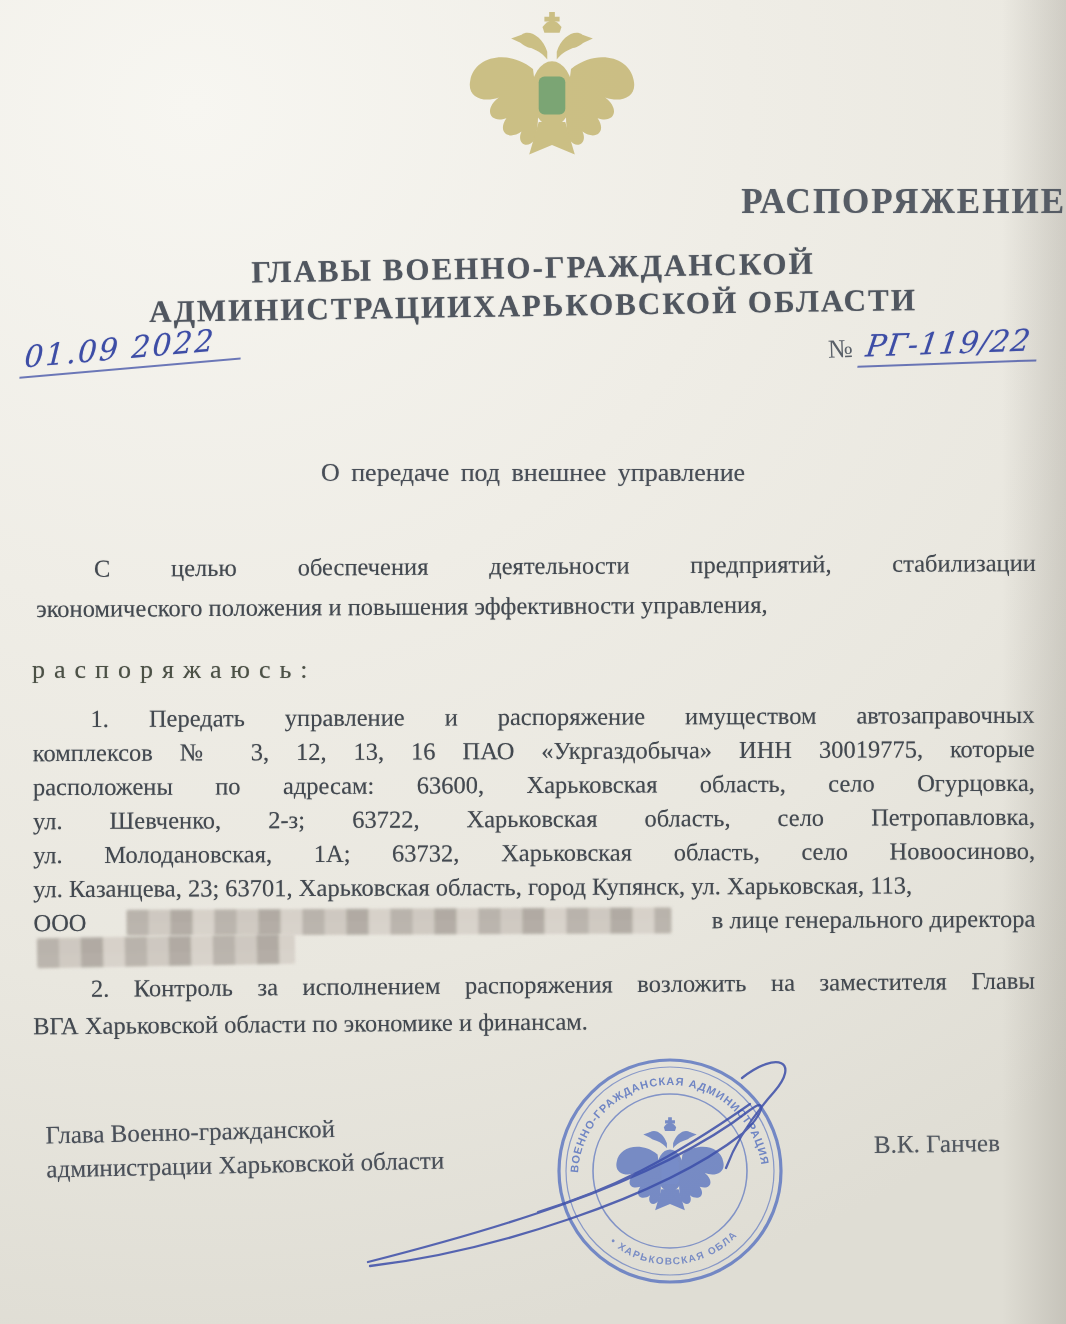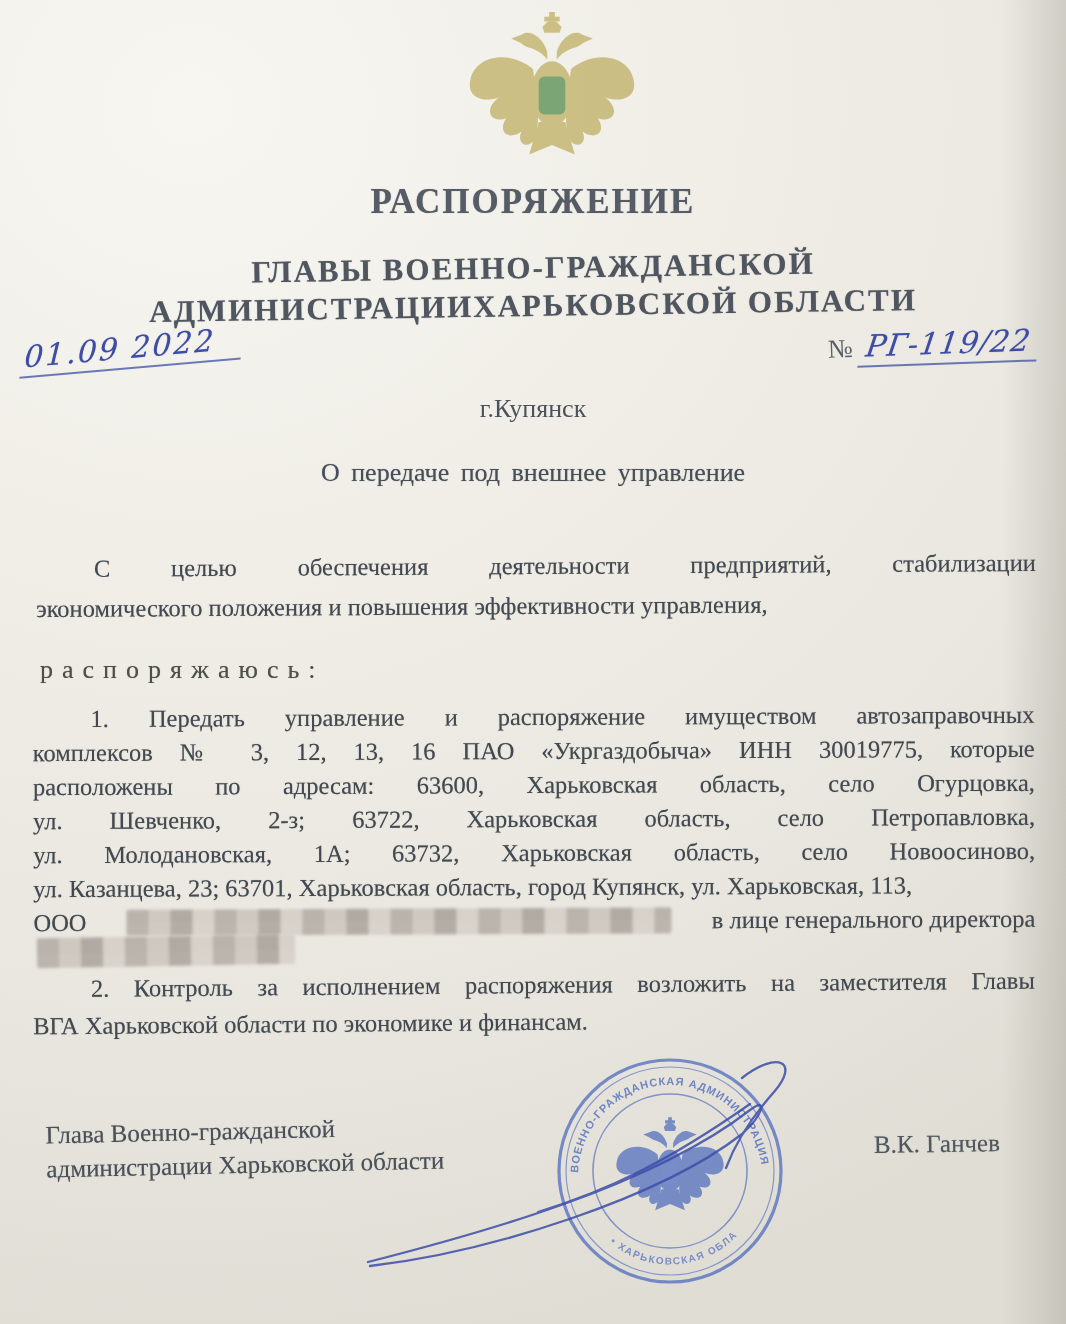--- a/index.html
+++ b/index.html
@@ -6,40 +6,40 @@
   .page{
     position:relative;width:1066px;height:1324px;overflow:hidden;
     font-family:"Liberation Serif","DejaVu Serif",serif;
     background:
       linear-gradient(90deg, rgba(0,0,0,0) 94%, rgba(110,105,95,.22) 100%),
       radial-gradient(130% 95% at 18% 8%, #f7f6f1 0%, #efede6 40%, #e9e7df 70%, #dfddd4 100%);
     color:#454b54;
   }
   .center{position:absolute;left:0;width:100%;text-align:center;}
   .doc-title{top:182px;font-size:35px;font-weight:bold;letter-spacing:2px;color:#565c65;
-    text-shadow:0 0 1px rgba(86,92,101,.55);}
+    text-shadow:0 0 1px rgba(86,92,101,.55);text-align:right;}
   .org{font-size:31px;font-weight:bold;letter-spacing:2px;color:#50565f;
     text-shadow:0 0 1px rgba(80,86,95,.5);transform:rotate(-0.9deg);}
   .org1{top:250px;} .org2{top:288px;}
   .hand{font-style:italic;color:#3d4da6;font-family:"DejaVu Serif","Liberation Serif",serif;
     text-shadow:0 0 1px rgba(61,77,166,.4);}
   .date-block{position:absolute;left:20px;top:330px;font-size:30px;transform:rotate(-5deg);}
   .date-block .hand{display:inline-block;padding:0 26px 2px 4px;border-bottom:2px solid rgba(61,77,166,.75);
     transform:skewX(-8deg);letter-spacing:2px;}
   .num-block{position:absolute;left:828px;top:326px;font-size:28px;white-space:nowrap;transform:rotate(-2deg);}
   .num-sign{color:#5a6068;font-size:26px;}
   .num-block .hand{display:inline-block;padding:0 8px 2px 6px;border-bottom:2px solid rgba(61,77,166,.75);
     transform:skewX(-10deg);letter-spacing:1px;font-size:30px;}
   .place{top:394px;font-size:26px;color:#4c525b;}
   .subject{top:458px;font-size:26px;font-weight:normal;word-spacing:5px;color:#484e57;
     text-shadow:0 0 1px rgba(72,78,87,.55);}
   .body-text{position:absolute;font-size:24.5px;color:#434950;line-height:40px;
     text-shadow:0 0 .8px rgba(67,73,80,.5);}
   .intro{left:36px;top:546px;width:1000px;transform:rotate(-0.35deg);}
-  .decree{left:40px;top:650px;font-size:26px;letter-spacing:9px;color:#4c5145;}
+  .decree{left:32px;top:650px;font-size:26px;letter-spacing:9px;color:#4c5145;}
   .item1{left:33px;top:700px;width:1002px;line-height:34px;transform:rotate(-0.25deg);}
   .item2{left:33px;top:966px;width:1002px;line-height:37px;transform:rotate(-0.5deg);}
   .line{display:block;}
   .just{text-align:justify;text-align-last:justify;}
   .indent{padding-left:58px;}
   .flexline{display:flex;justify-content:space-between;align-items:center;}
   .redact{
     background:
       repeating-linear-gradient(90deg, rgba(184,178,170,.95) 0 22px, rgba(206,200,192,.95) 22px 44px,
         rgba(173,167,159,.9) 44px 66px, rgba(215,209,201,.95) 66px 88px),
@@ -92,21 +92,20 @@
   <div class="center org org2">АДМИНИСТРАЦИИХАРЬКОВСКОЙ ОБЛАСТИ</div>
 
   <div class="date-block">
     <span class="hand">01.09 2022</span>
   </div>
   <div class="num-block">
     <span class="num-sign">№</span>
     <span class="hand">РГ-119/22</span>
   </div>
 
-  <div class="center place">г.Купянск</div>
   <div class="center subject">О передаче под внешнее управление</div>
 
   <div class="body-text intro">
     <span class="line just indent">С целью обеспечения деятельности предприятий, стабилизации</span>
     <span class="line">экономического положения и повышения эффективности управления,</span>
   </div>
 
   <div class="body-text decree">распоряжаюсь:</div>
 
   <div class="body-text item1">

